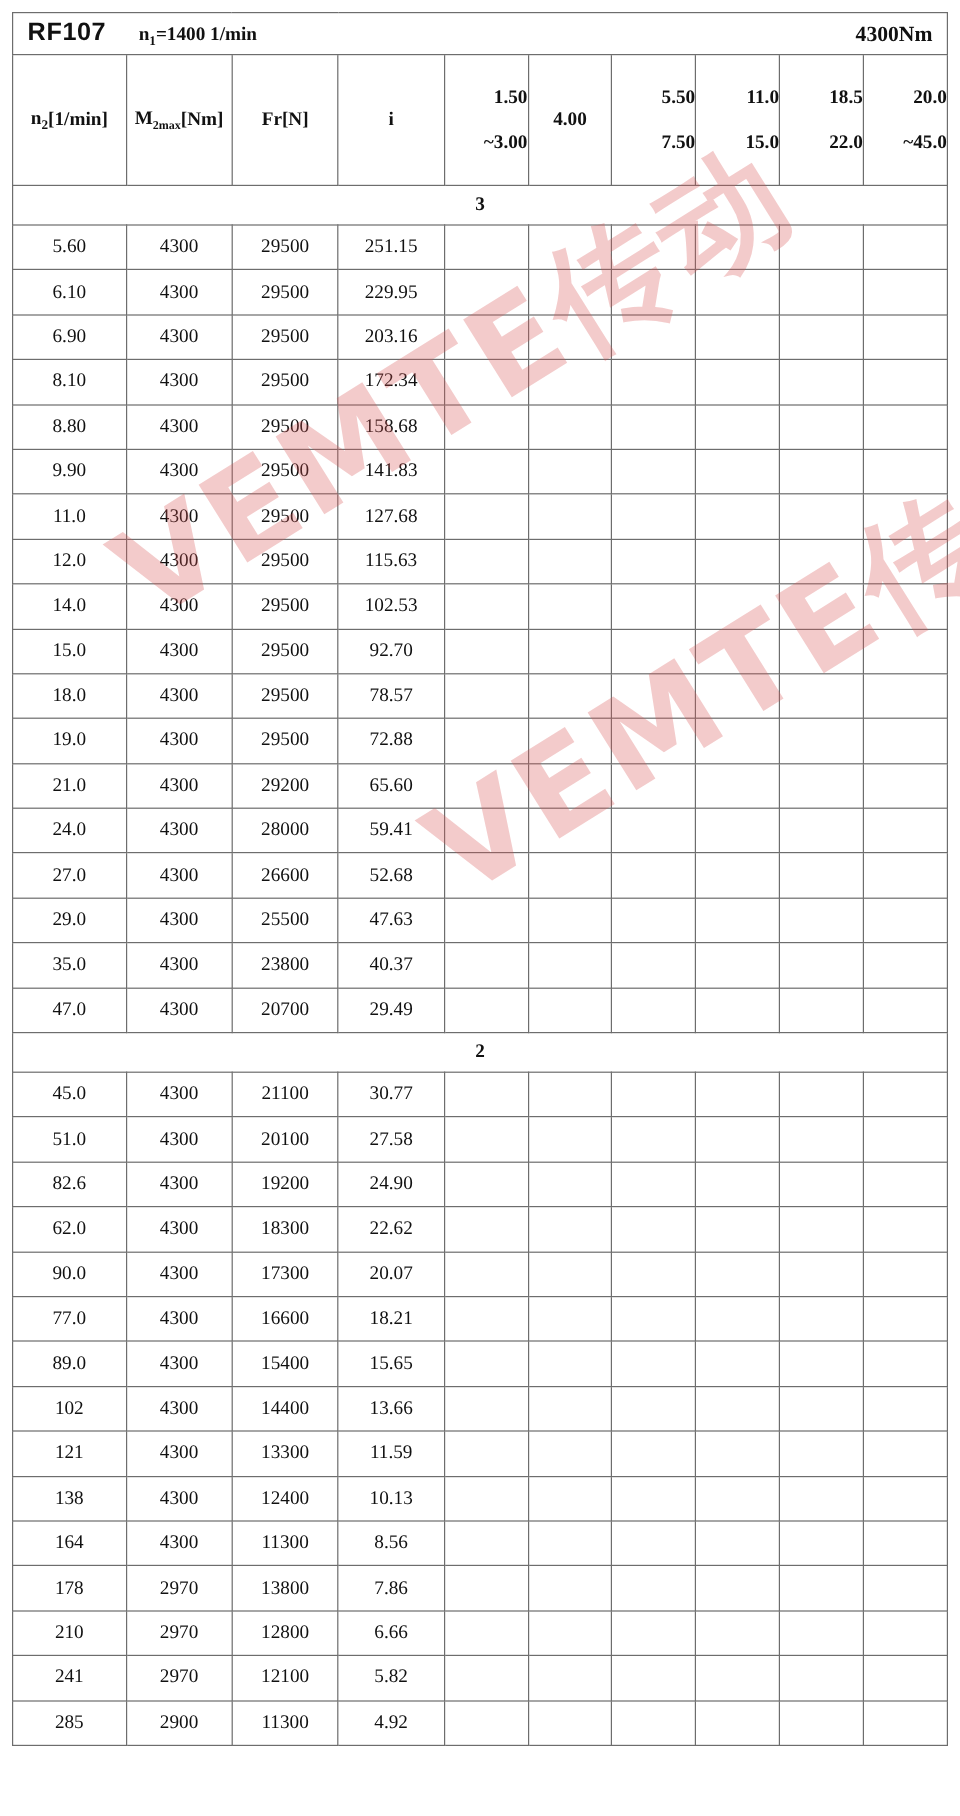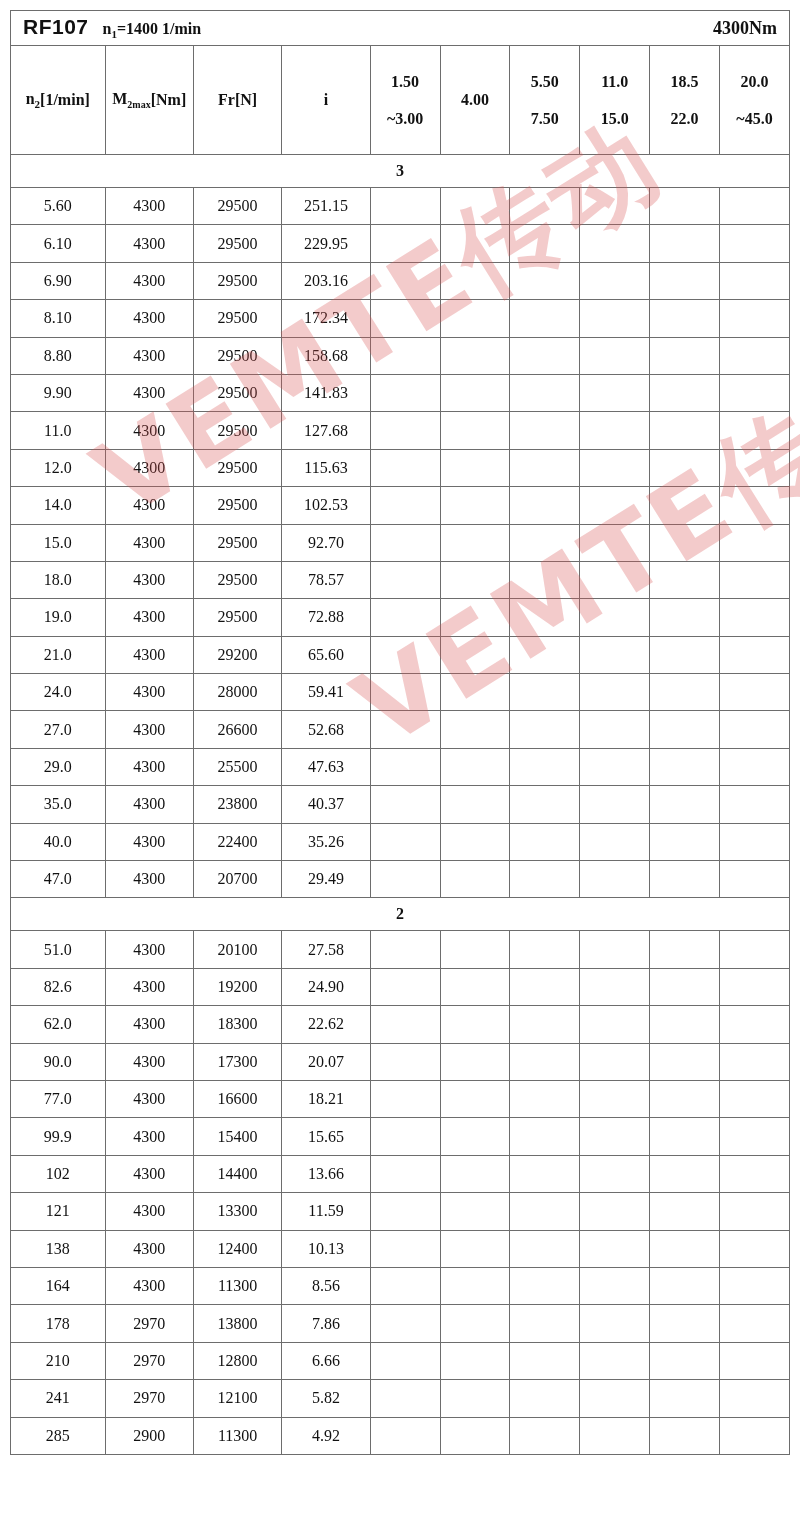--- a/index.html
+++ b/index.html
@@ -72,21 +72,21 @@
   .title-inner {
     display: flex;
     align-items: center;
     justify-content: space-between;
     padding: 0 12px;
     height: 34px;
   }
   .title-left {
     display: flex;
     align-items: baseline;
-    gap: 14px;
+    gap: 27px;
   }
   .title-model {
     font-size: 21px;
     font-family: "Liberation Sans", sans-serif;
     letter-spacing: 0.5px;
   }
   .title-speed {
     font-size: 16px;
     font-weight: bold;
   }
@@ -107,21 +107,21 @@
   .hdr-stack {
     display: flex;
     flex-direction: row;
     align-items: center;
     justify-content: center;
     line-height: 1.5;
   }
   .hdr-two {
     display: flex;
     flex-direction: column;
-    align-items: center;
+    align-items: flex-end;
     justify-content: center;
     gap: 14px;
     font-size: 16px;
   }
   .hdr-one {
     font-size: 16px;
   }
 
   
   .group-row td {
@@ -448,47 +448,47 @@
           <td>23800</td>
           <td>40.37</td>
           <td class="shaded"></td>
           <td class="shaded"></td>
           <td class="shaded"></td>
           <td class="shaded"></td>
           <td class="shaded"></td>
           <td class="shaded"></td>
         </tr>
         <tr class="data-row">
-          <td>40.0</td>
-          <td>4300</td>
-          <td>22400</td>
-          <td>35.26</td>
-          <td class="blank"></td>
-          <td class="blank"></td>
-          <td class="shaded"></td>
-          <td class="shaded"></td>
-          <td class="shaded"></td>
-          <td class="shaded"></td>
-        </tr>
-        <tr class="data-row">
           <td>47.0</td>
           <td>4300</td>
           <td>20700</td>
           <td>29.49</td>
           <td class="blank"></td>
           <td class="blank"></td>
           <td class="shaded"></td>
           <td class="shaded"></td>
           <td class="shaded"></td>
           <td class="shaded"></td>
         </tr>
         <tr class="group-row">
           <td colspan="10">2</td>
         </tr>
         <tr class="data-row">
+          <td>45.0</td>
+          <td>4300</td>
+          <td>21100</td>
+          <td>30.77</td>
+          <td class="shaded"></td>
+          <td class="shaded"></td>
+          <td class="shaded"></td>
+          <td class="shaded"></td>
+          <td class="shaded"></td>
+          <td class="shaded"></td>
+        </tr>
+        <tr class="data-row">
           <td>51.0</td>
           <td>4300</td>
           <td>20100</td>
           <td>27.58</td>
           <td class="shaded"></td>
           <td class="shaded"></td>
           <td class="shaded"></td>
           <td class="shaded"></td>
           <td class="shaded"></td>
           <td class="shaded"></td>
@@ -535,21 +535,21 @@
           <td>16600</td>
           <td>18.21</td>
           <td class="shaded"></td>
           <td class="shaded"></td>
           <td class="shaded"></td>
           <td class="shaded"></td>
           <td class="shaded"></td>
           <td class="shaded"></td>
         </tr>
         <tr class="data-row">
-          <td>99.9</td>
+          <td>89.0</td>
           <td>4300</td>
           <td>15400</td>
           <td>15.65</td>
           <td class="shaded"></td>
           <td class="shaded"></td>
           <td class="shaded"></td>
           <td class="shaded"></td>
           <td class="shaded"></td>
           <td class="shaded"></td>
         </tr>

